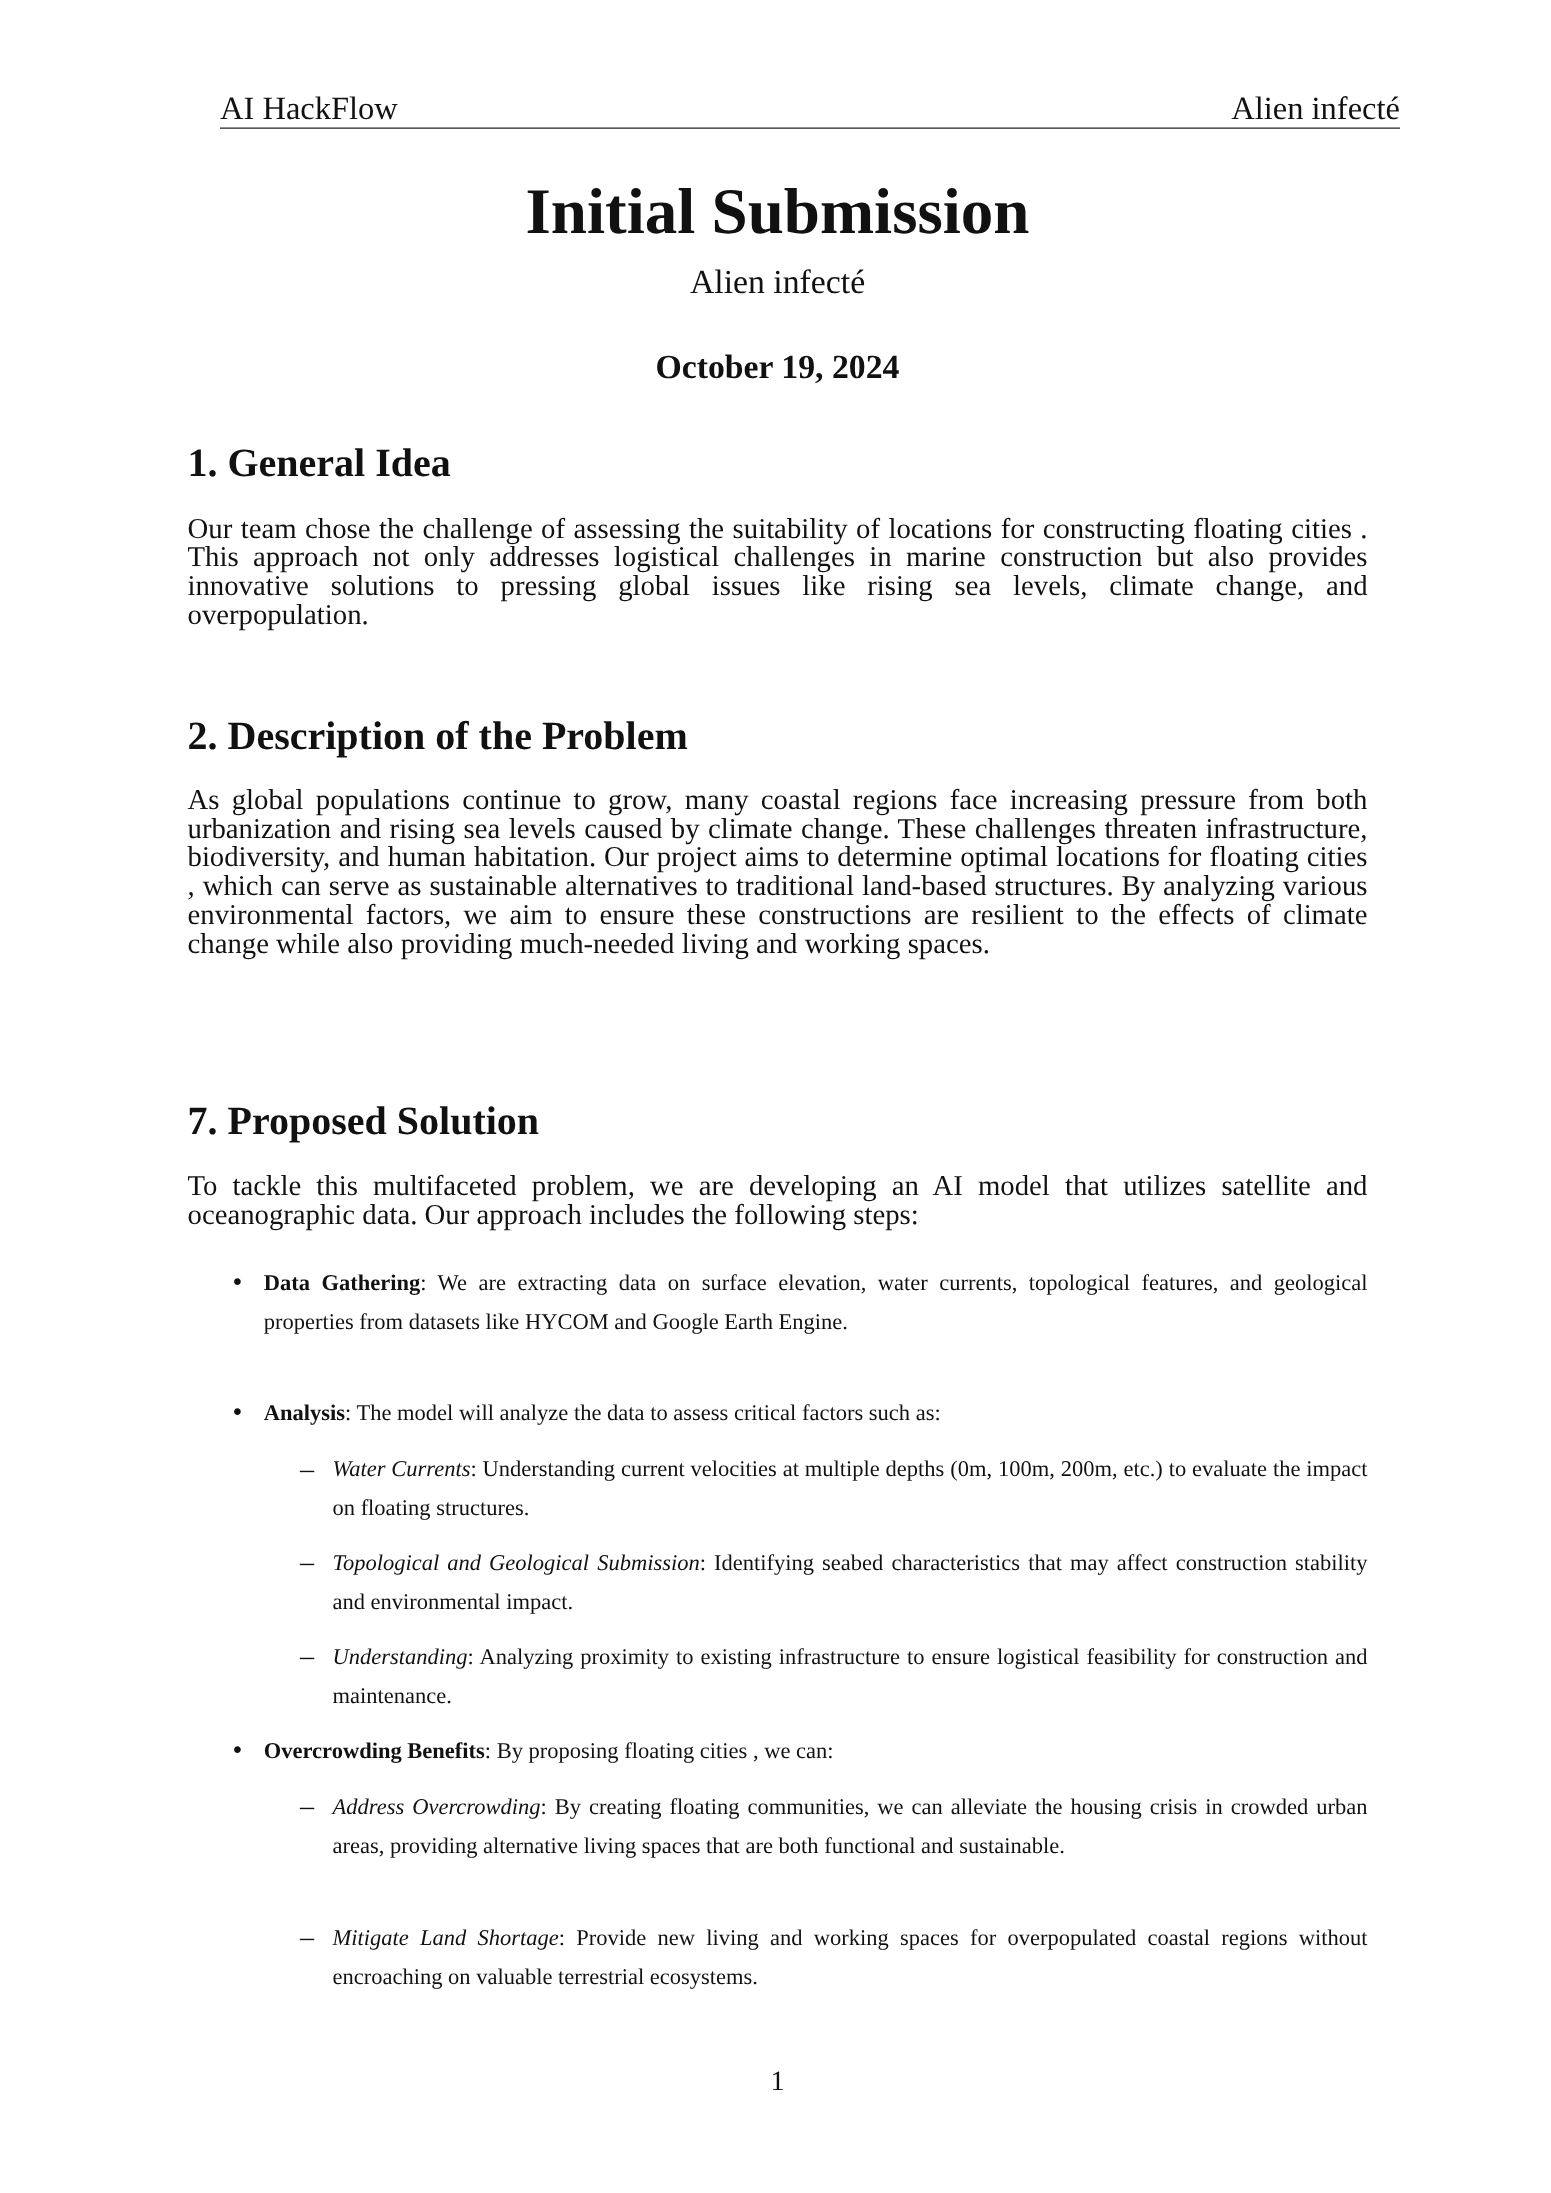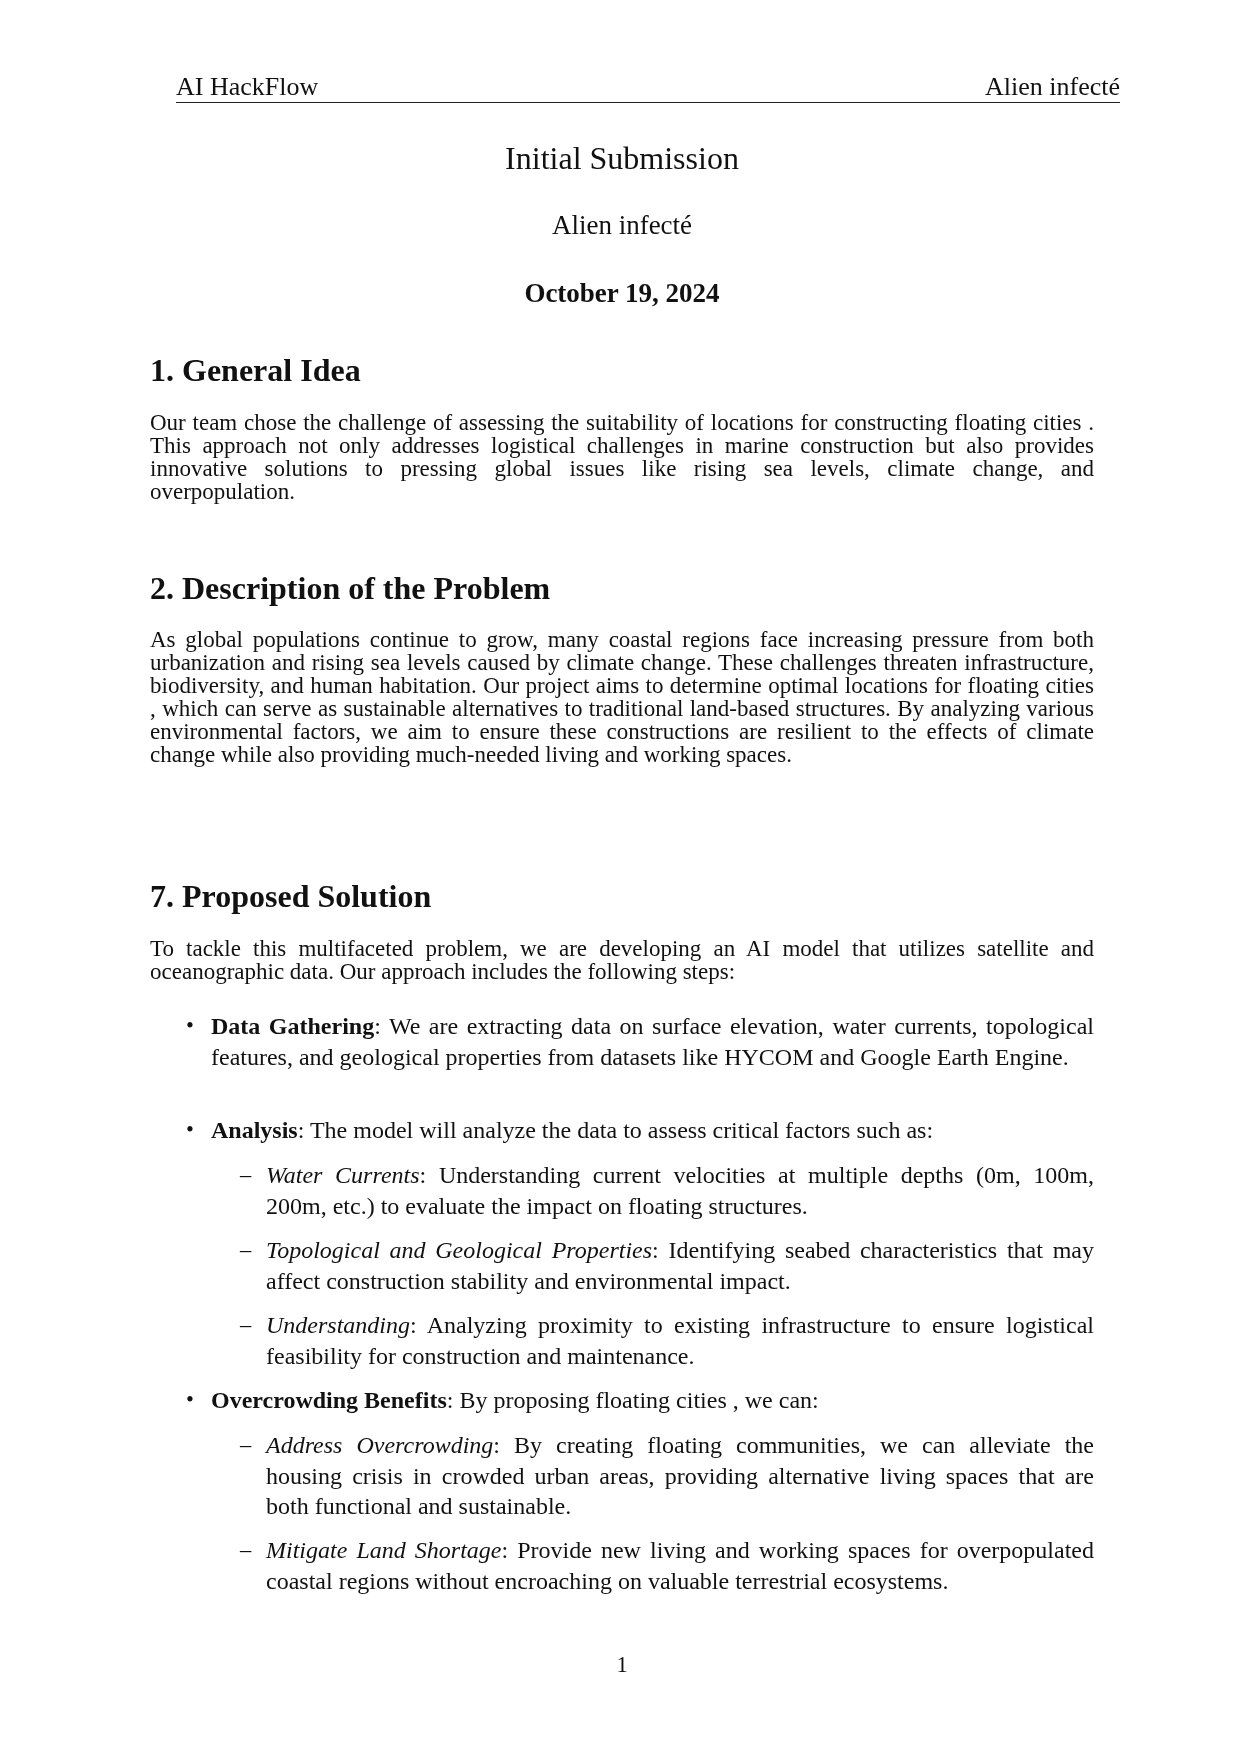--- a/index.html
+++ b/index.html
@@ -4,27 +4,27 @@
 <style>
   html, body { margin: 0; padding: 0; background: #ffffff; }
   body { width: 1241px; height: 1754px; position: relative; overflow: hidden;
          font-family: "DejaVu Serif", "Liberation Serif", serif; color: #111; }
   .serif { font-family: "Liberation Serif", "DejaVu Serif", serif; }
   .header { position: absolute; left: 150px; top: 72px; width: 944px; height: 30px;
             border-bottom: 1.5px solid #222; font-size: 26px; margin-left: 26px; }
   .header .left { position: absolute; left: 0; top: 0; }
   .header .right { position: absolute; right: 0; top: 0; }
   .title { position: absolute; left: 150px; width: 944px; text-align: center; top: 140px;
-           font-size: 32px; font-weight: normal; }
+           font-size: 52px; font-weight: bold; }
   .author { position: absolute; left: 150px; width: 944px; text-align: center; top: 210px; font-size: 27px; }
   .date { position: absolute; left: 150px; width: 944px; text-align: center; top: 278px; font-size: 27px; font-weight: bold; }
   h2 { position: absolute; left: 150px; margin: 0; font-size: 32px; font-weight: bold; }
   .para { position: absolute; left: 150px; width: 944px; font-size: 23px; line-height: 23px;
           text-align: justify; margin: 0; }
-  .item { position: absolute; font-size: 24px; line-height: 30.5px; text-align: justify; font-family: Liberation Serif, serif; }
+  .item { position: absolute; font-size: 18px; line-height: 30.5px; text-align: justify; font-family: Liberation Serif, serif; }
   .l1 { left: 211px; width: 883px; }
   .l2 { left: 266px; width: 828px; }
   .marker { position: absolute; font-size: 22.5px; line-height: 30.5px; }
   .bullet { left: 186px; }
   .dash { left: 240px; }
   b { font-weight: bold; }
   i { font-style: italic; }
   .pagenum { position: absolute; left: 150px; width: 944px; text-align: center; top: 1652px; font-size: 22.5px; }
 </style>
 </head>
@@ -58,21 +58,21 @@
   <b>Analysis</b><span>: The model will analyze the data to assess critical factors such as:</span>
 </div>
 
 <span class="marker dash serif" style="top:1160px">–</span>
 <div class="item l2 serif" style="top:1160px">
   <i>Water Currents</i><span>:  Understanding current velocities at multiple depths (0m, 100m, 200m, etc.)  to evaluate the impact on floating structures.</span>
 </div>
 
 <span class="marker dash serif" style="top:1235px">–</span>
 <div class="item l2 serif" style="top:1235px">
-  <i>Topological and Geological Properties</i><span>: Identifying seabed characteristics that may affect construction stability and environmental impact.</span>
+  <i>Topological and Geological Submission</i><span>: Identifying seabed characteristics that may affect construction stability and environmental impact.</span>
 </div>
 
 <span class="marker dash serif" style="top:1310px">–</span>
 <div class="item l2 serif" style="top:1310px">
   <i>Understanding</i><span>: Analyzing proximity to existing infrastructure to ensure logistical feasibility for construction and maintenance.</span>
 </div>
 
 <span class="marker bullet serif" style="top:1385px">•</span>
 <div class="item l1 serif" style="top:1385px">
   <b>Overcrowding Benefits</b><span>: By proposing floating cities , we can:</span>

